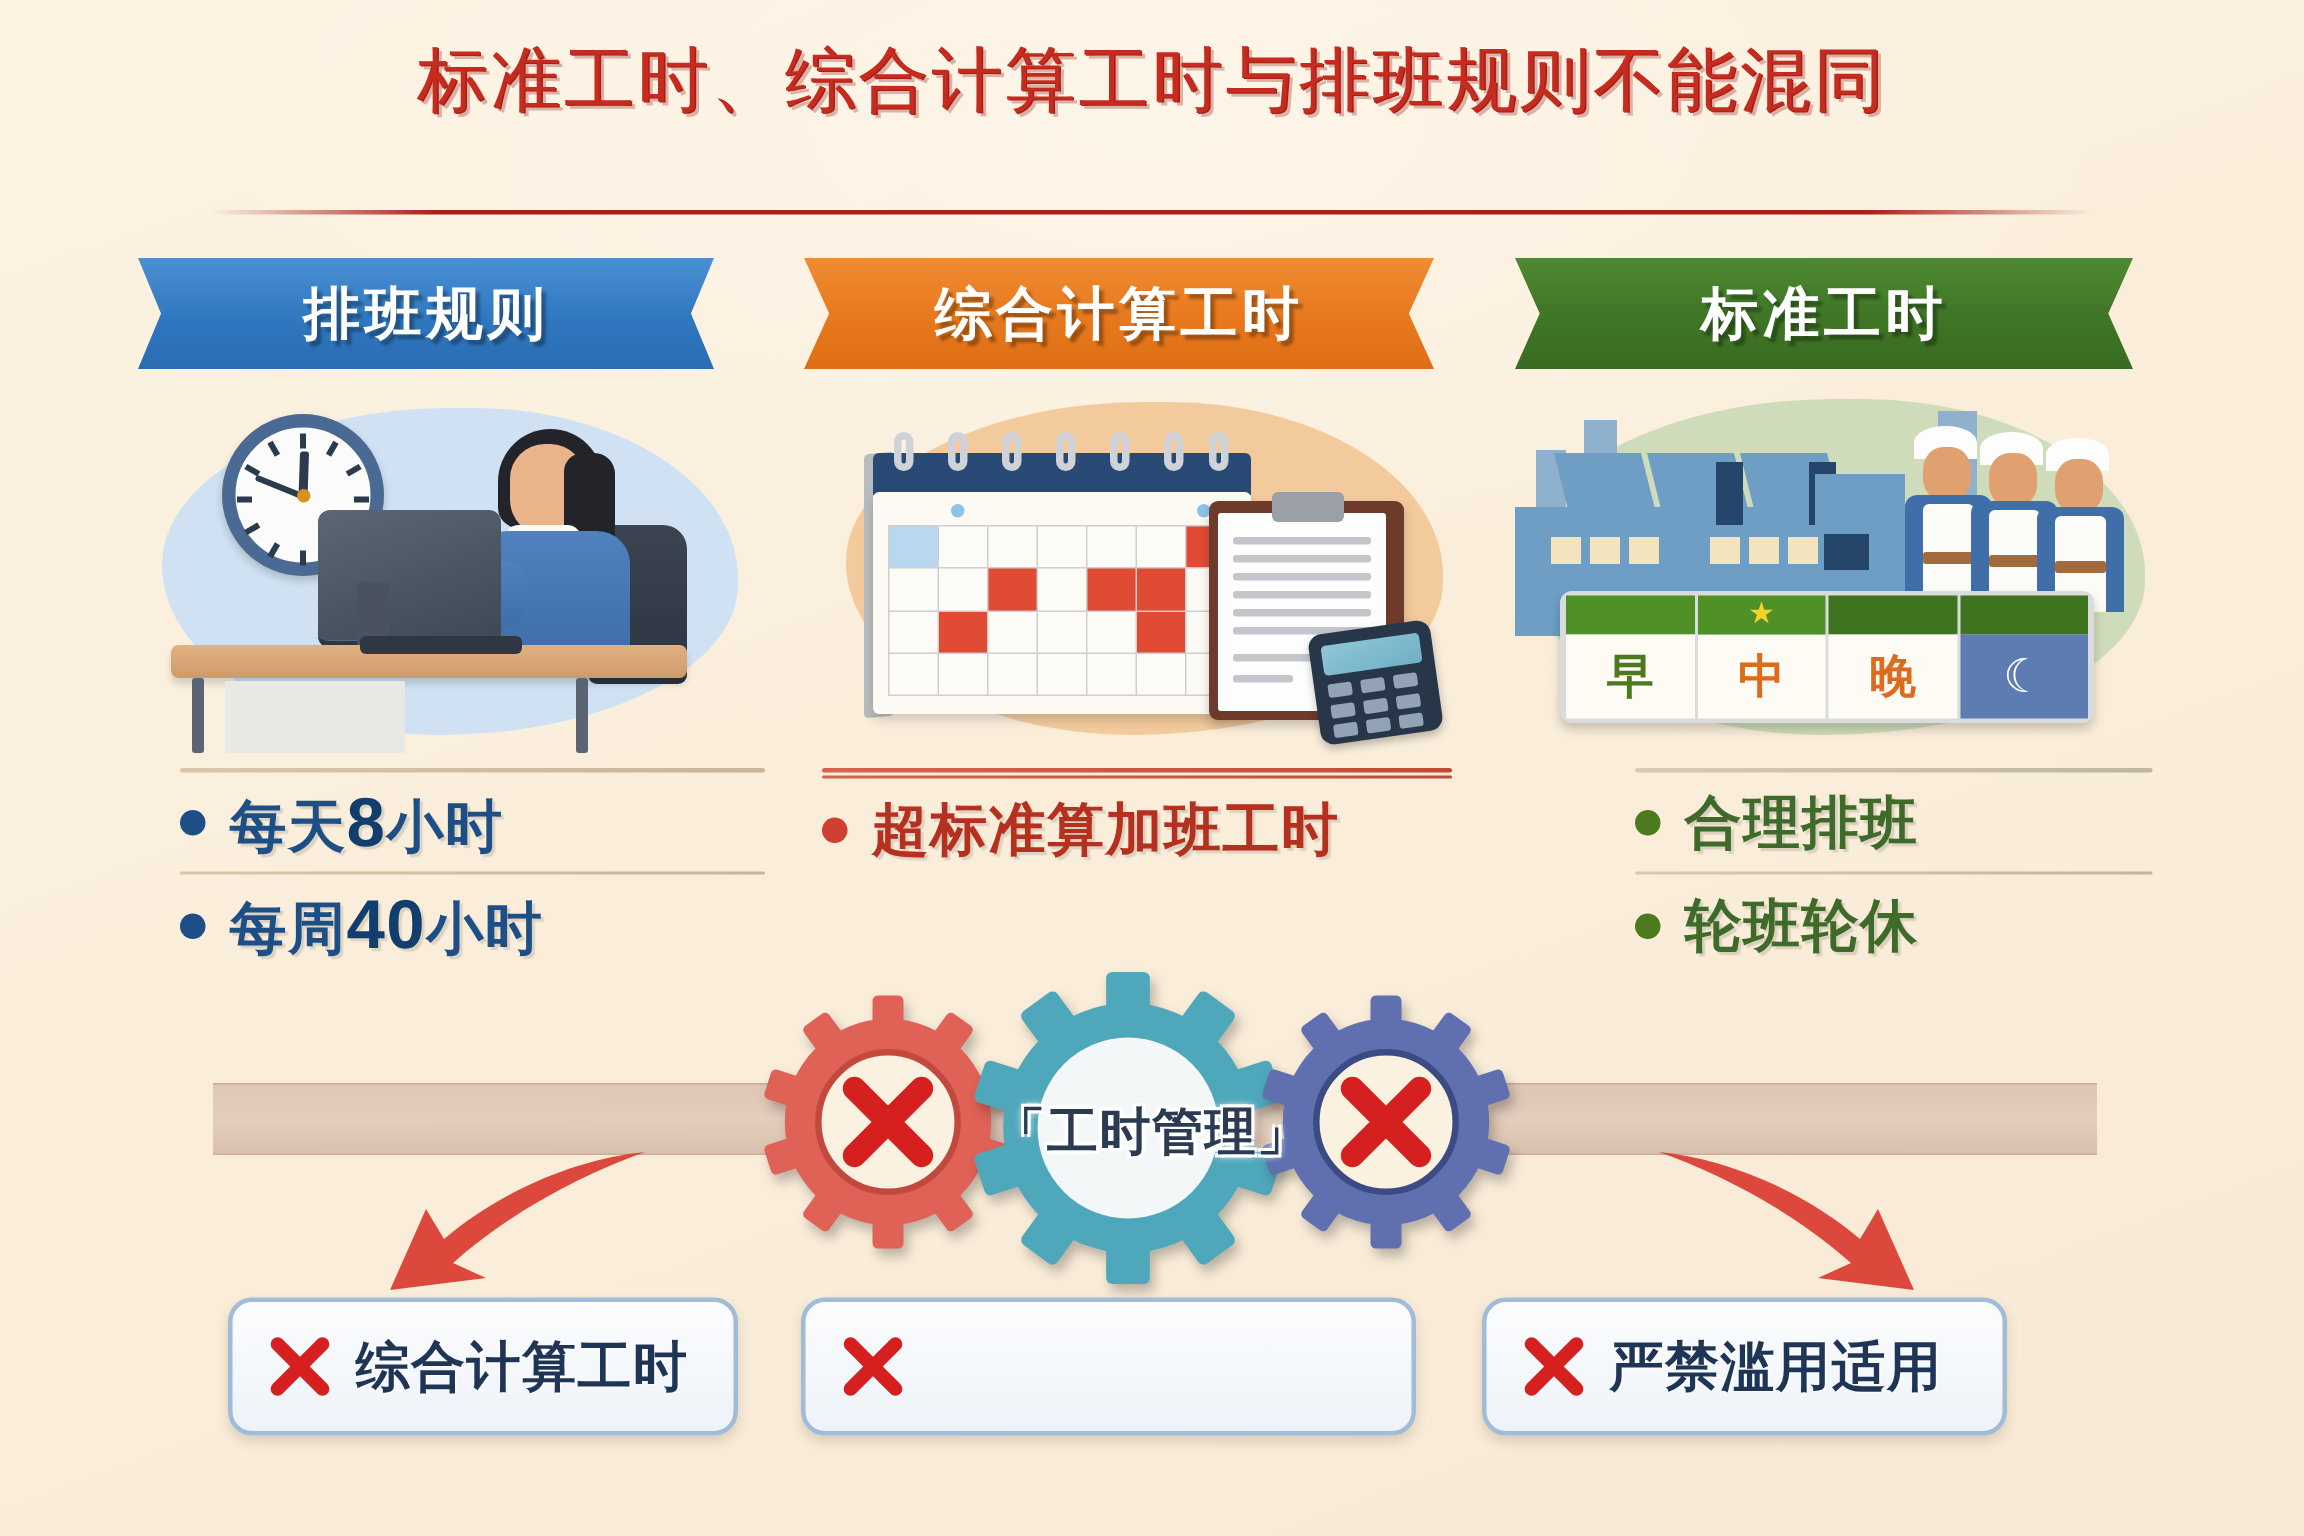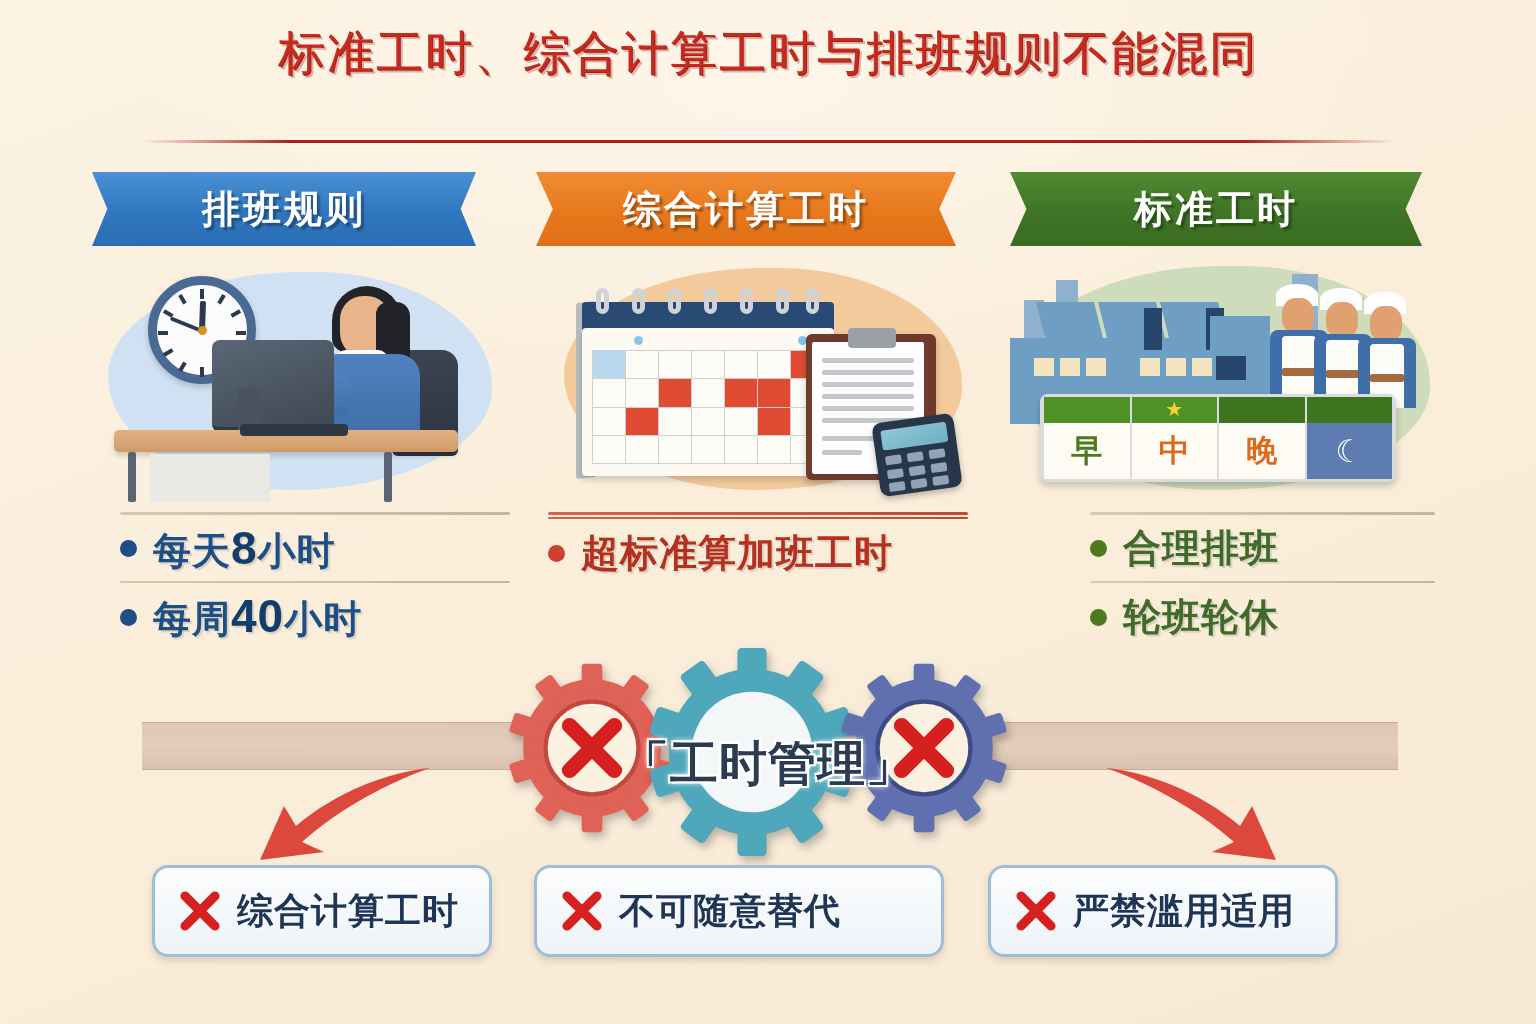--- a/index.html
+++ b/index.html
@@ -125,21 +125,21 @@
     background: linear-gradient(180deg, rgba(214,186,169,0.75) 0%, rgba(223,198,182,0.80) 50%, rgba(205,176,158,0.72) 100%);
     border-top: 1.5px solid rgba(180,146,126,0.5);
     border-bottom: 1.5px solid rgba(180,146,126,0.5);
   }
 
   
   .gear-cluster { position: absolute; left: 498px; top: 648px; width: 540px; height: 200px; }
   .gear { position: absolute; filter: drop-shadow(3px 5px 4px rgba(0,0,0,0.25)); }
   .gear-label {
     position: absolute; left: 0; top: 84px; width: 540px; text-align: center;
-    font-size: 48px; font-weight: 700; color: #2a3b52; letter-spacing: 1px;
+    font-size: 34px; font-weight: 700; color: #2a3b52; letter-spacing: 1px;
     text-shadow: 0 0 6px #fff, 0 0 6px #fff, 2px 2px 0 #fff, -2px -2px 0 #fff, 2px -2px 0 #fff, -2px 2px 0 #fff;
     white-space: nowrap; z-index: 5;
   }
 
   
   .arrow { position: absolute; }
 
   
   .box {
     position: absolute; top: 865px; height: 92px;
@@ -476,21 +476,20 @@
   <div class="box" id="box-1">
     <svg class="x-mark" width="46" height="46" viewBox="0 0 40 40">
       <path d="M7,7 L33,33 M33,7 L7,33" stroke="#d62020" stroke-width="8" stroke-linecap="round"></path>
     </svg>
     <span class="box-text">综合计算工时</span>
   </div>
   <div class="box" id="box-2">
     <svg class="x-mark" width="46" height="46" viewBox="0 0 40 40">
       <path d="M7,7 L33,33 M33,7 L7,33" stroke="#d62020" stroke-width="8" stroke-linecap="round"></path>
     </svg>
-    <span class="box-text">不可随意替代</span>
   </div>
   <div class="box" id="box-3">
     <svg class="x-mark" width="46" height="46" viewBox="0 0 40 40">
       <path d="M7,7 L33,33 M33,7 L7,33" stroke="#d62020" stroke-width="8" stroke-linecap="round"></path>
     </svg>
     <span class="box-text">严禁滥用适用</span>
   </div>
 
 </div>
 

